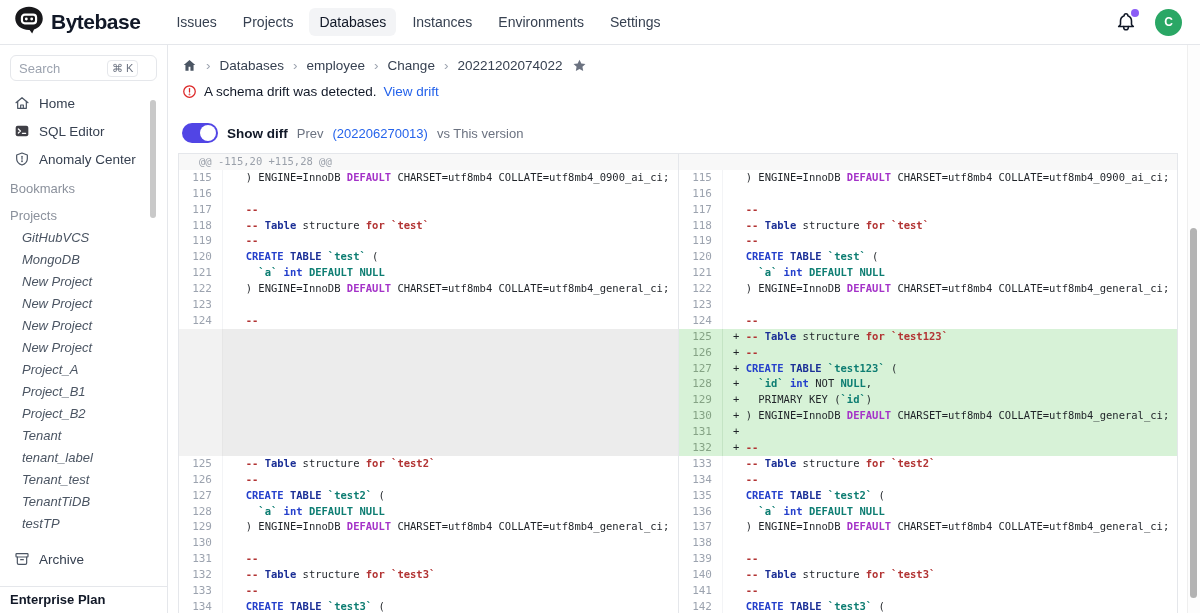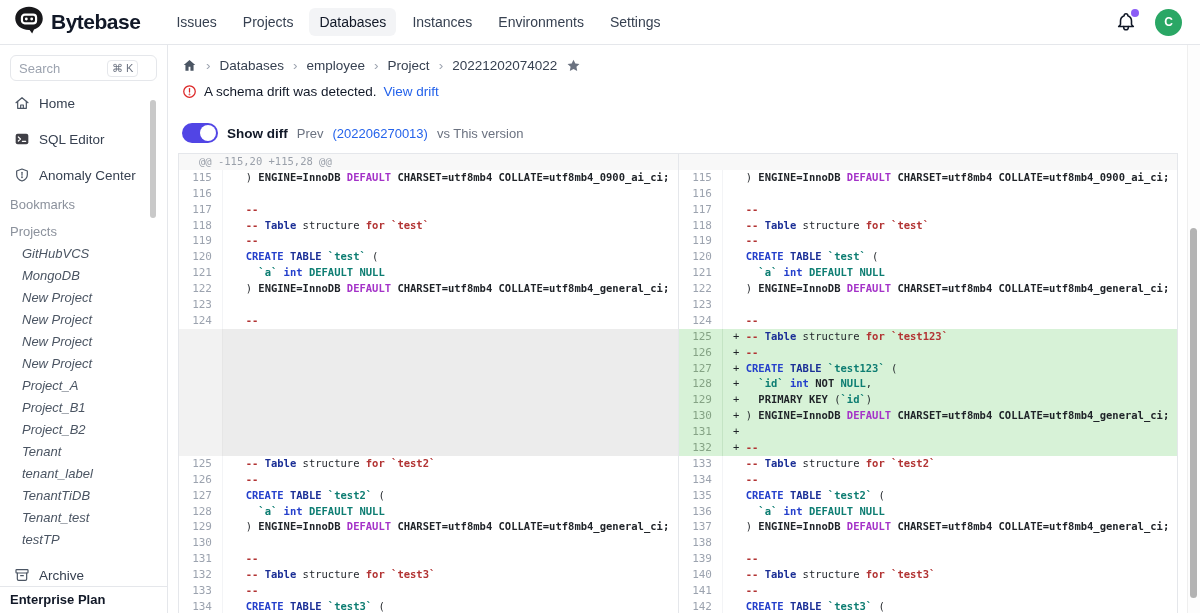--- a/index.html
+++ b/index.html
@@ -25,21 +25,21 @@
 
   
   .sidebar { position:absolute; top:45px; left:0; width:168px; bottom:0; background:#fff;
              border-right:1px solid #e5e7eb; padding-top:10px; z-index:20; }
   .search-box { margin:0 10px 8px 10px; height:26px; border:1px solid #e5e7eb; border-radius:6px;
                 display:flex; align-items:center; padding:0 5px 0 8px; background:#fff; }
   .search-box input { border:none; outline:none; width:88px; font-size:13px; color:#374151;
                       font-family:"Liberation Sans", sans-serif; background:transparent; }
   .search-box input::placeholder { color:#9ca3af; }
   .kbd { font-size:11px; color:#6b7280; border:1px solid #e5e7eb; border-radius:4px; padding:1px 4px; background:#fff; white-space:nowrap; }
-  .side-item { display:flex; align-items:center; gap:9px; padding:6px 14px; font-size:13.5px; color:#374151; cursor:pointer;margin-top:8px; }
+  .side-item { display:flex; align-items:center; gap:9px; padding:6px 14px; font-size:13.5px; color:#374151; cursor:pointer; }
   .side-item .icn { width:16px; height:16px; color:#4b5563; flex:0 0 16px; }
   .side-item .icn svg { width:16px; height:16px; display:block; }
   .section-label { padding:8px 10px 4px 10px; font-size:13px; color:#8b919c; }
   .proj-item { padding:4px 10px 4px 22px; font-size:13px; color:#4b5563; line-height:14px; cursor:pointer;font-style:italic; }
   .archive-row { margin-top:10px; }
   .plan-bar { position:absolute; bottom:0; left:0; right:0; border-top:1px solid #e5e7eb;
               padding:5px 10px 6px 10px; font-size:13px; font-weight:700; color:#111827; background:#fff; }
   .side-scroll-thumb { position:absolute; top:55px; right:11px; width:6px; height:118px; border-radius:3px; background:#c9c9c9; }
 
   
@@ -67,21 +67,21 @@
   .dhead { background:#f8f8f8; color:#9aa0aa; }
   .dheadtxt { padding-left:20px; }
   .dfill { background:#ececec; }
   .dfill .gut { background:#f2f2f2; border-right-color:#e6e6e6; }
   .dadd { background:#d7f2d7; }
   .dadd .gut { color:#85a385; border-right-color:#c4e4c4; }
   .hscroll { height:10px; position:relative; border-top:1px solid #f1f1f1; margin-top:auto; }
   .hthumb { position:absolute; top:1px; left:6px; right:12px; height:7px; border-radius:4px; background:#aaaaaa; }
 
   .tk-p { color:#1f2328; }
-  .tk-s { color:#1f2328; font-weight:700; }
+  .tk-s { color:#1f2328; font-weight:400; }
   .tk-b { color:#2540cc; font-weight:700; }
   .tk-n { color:#1b2f96; font-weight:700; }
   .tk-t { color:#0d7d72; font-weight:700; }
   .tk-r { color:#b23333; font-weight:700; }
   .tk-m { color:#a432c8; font-weight:700; }
 
   
   .page-vtrack { position:absolute; top:45px; right:0; bottom:0; width:13px; background:#fdfdfd; border-left:1px solid #efefef; z-index:25; }
   .page-vthumb { position:absolute; top:183px; right:3px; width:7px; height:370px; border-radius:4px; background:#b3b3b3; }
 </style>
@@ -166,22 +166,22 @@
       <div class="proj-item">MongoDB</div>
       <div class="proj-item">New Project</div>
       <div class="proj-item">New Project</div>
       <div class="proj-item">New Project</div>
       <div class="proj-item">New Project</div>
       <div class="proj-item">Project_A</div>
       <div class="proj-item">Project_B1</div>
       <div class="proj-item">Project_B2</div>
       <div class="proj-item">Tenant</div>
       <div class="proj-item">tenant_label</div>
+      <div class="proj-item">Tenant_test</div>
       <div class="proj-item">TenantTiDB</div>
-      <div class="proj-item">Tenant_test</div>
       <div class="proj-item">testTP</div>
     </div>
   <div class="side-item archive-row">
     <span class="icn">
       <svg viewBox="0 0 24 24" fill="none" stroke="currentColor" stroke-width="1.8" stroke-linecap="round" stroke-linejoin="round">
         <rect x="3" y="4" width="18" height="5" rx="1"></rect>
         <path d="M5 9v9a2 2 0 0 0 2 2h10a2 2 0 0 0 2-2V9"></path>
         <path d="M10 13h4"></path>
       </svg>
     </span>
@@ -197,21 +197,21 @@
       <svg viewBox="0 0 24 24" fill="#4b5563">
           <path d="M12 3.2 2.8 11h2.7v9.5h5V14h3v6.5h5V11h2.7z"></path>
         </svg>
     </span>
     <span id="bc-items" style="display: inline-flex; gap: 9px; align-items: center;">
         <span class="crumb-sep">›</span>
         <span class="crumb">Databases</span>
         <span class="crumb-sep">›</span>
         <span class="crumb">employee</span>
         <span class="crumb-sep">›</span>
-        <span class="crumb">Project</span>
+        <span class="crumb">Change</span>
         <span class="crumb-sep">›</span>
         <span class="crumb">20221202074022</span>
       </span>
     <span class="bc-icon">
       <svg viewBox="0 0 24 24" fill="#6b7280">
           <path d="M12 2.6l2.9 6 6.6.9-4.8 4.6 1.2 6.5L12 17.5l-5.9 3.1 1.2-6.5L2.5 9.5l6.6-.9z"></path>
         </svg>
     </span>
   </nav>
 

